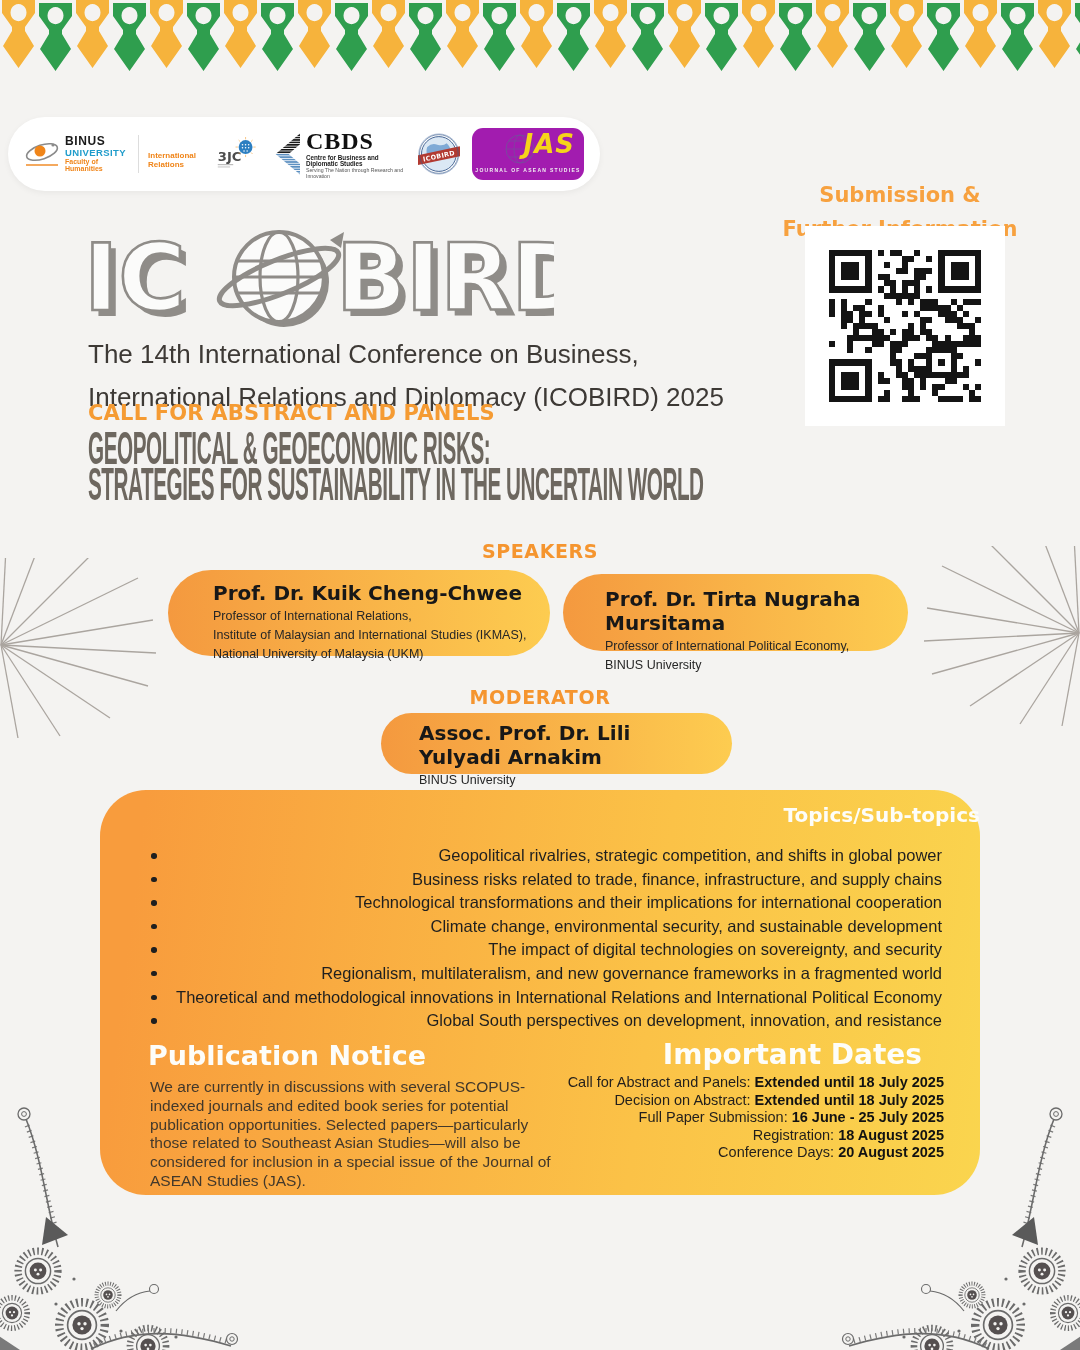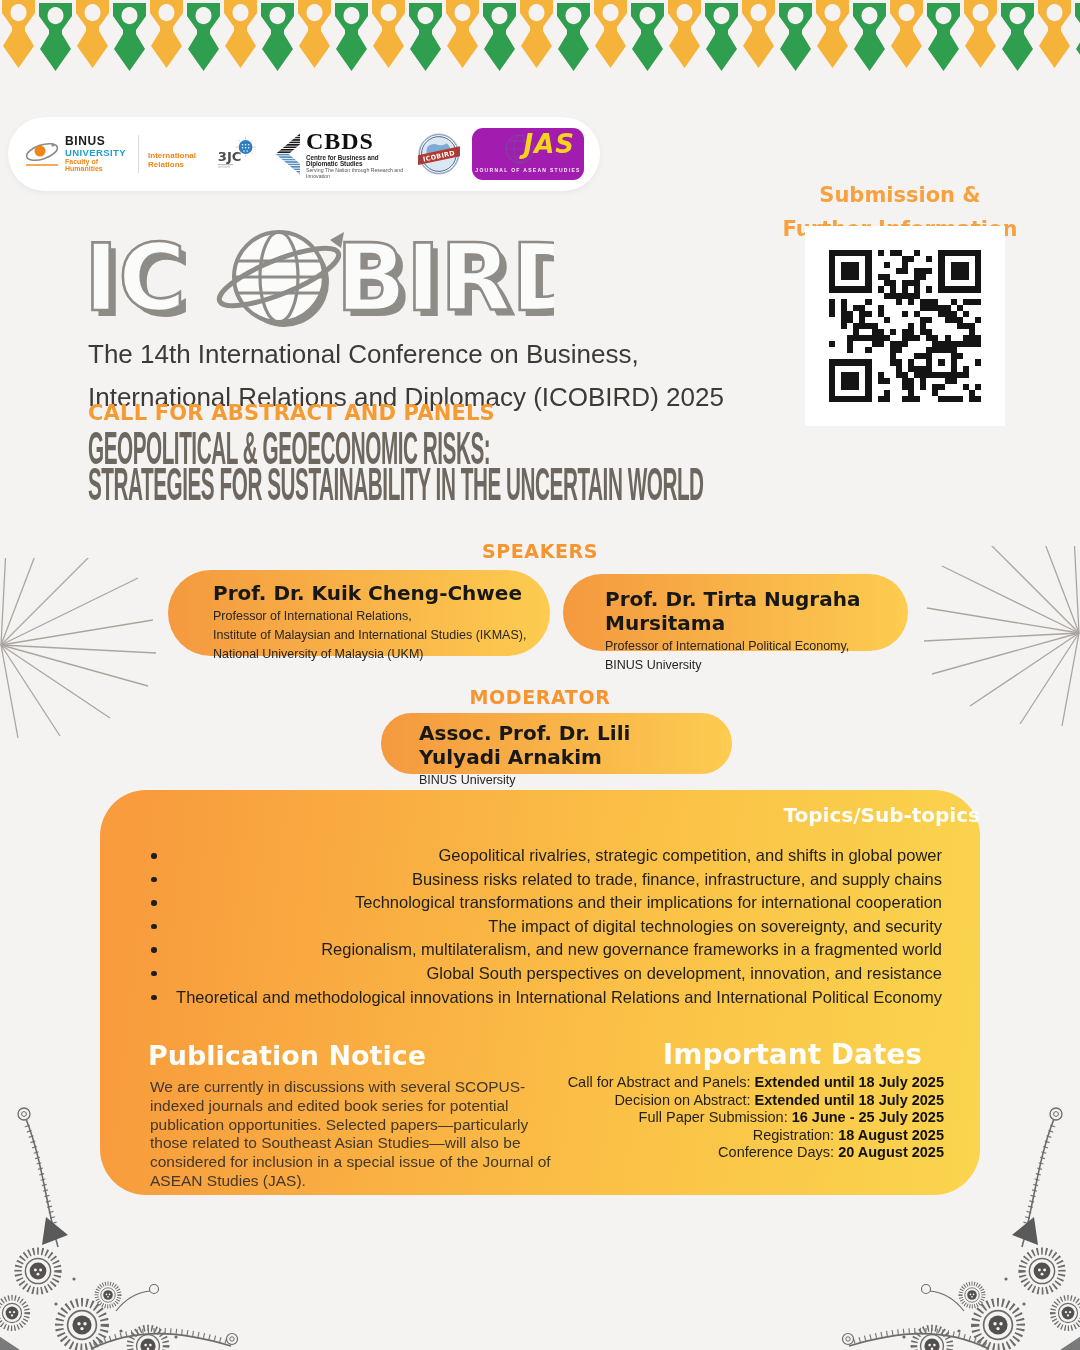--- a/index.html
+++ b/index.html
@@ -547,24 +547,25 @@
     <div class="name">Assoc. Prof. Dr. Lili Yulyadi Arnakim</div>
     <div class="sub">BINUS University</div>
   </div>
 
   <div class="panel">
     <div class="panel-title">Topics/Sub-topics</div>
     <ul class="topics-list">
       <li>Geopolitical rivalries, strategic competition, and shifts in global power</li>
       <li>Business risks related to trade, finance, infrastructure, and supply chains</li>
       <li>Technological transformations and their implications for international cooperation</li>
+      <li>Climate change, environmental security, and sustainable development</li>
       <li>The impact of digital technologies on sovereignty, and security</li>
       <li>Regionalism, multilateralism, and new governance frameworks in a fragmented world</li>
+      <li>Theoretical and methodological innovations in International Relations and International Political Economy</li>
       <li>Global South perspectives on development, innovation, and resistance</li>
-      <li>Theoretical and methodological innovations in International Relations and International Political Economy</li>
     </ul>
     <div class="pub-head">Publication Notice</div>
     <div class="pub-body">We are currently in discussions with several SCOPUS-indexed journals and edited book series for potential publication opportunities. Selected papers—particularly those related to Southeast Asian Studies—will also be considered for inclusion in a special issue of the Journal of ASEAN Studies (JAS).</div>
     <div class="dates-head">Important Dates</div>
     <div class="dates-list">
       <div><span>Call for Abstract and Panels:</span><b>Extended until 18 July 2025</b></div>
       <div><span>Decision on Abstract:</span><b>Extended until 18 July 2025</b></div>
       <div><span>Full Paper Submission:</span><b>16 June - 25 July 2025</b></div>
       <div><span>Registration:</span><b>18 August 2025</b></div>
       <div><span>Conference Days:</span><b>20 August 2025</b></div>

